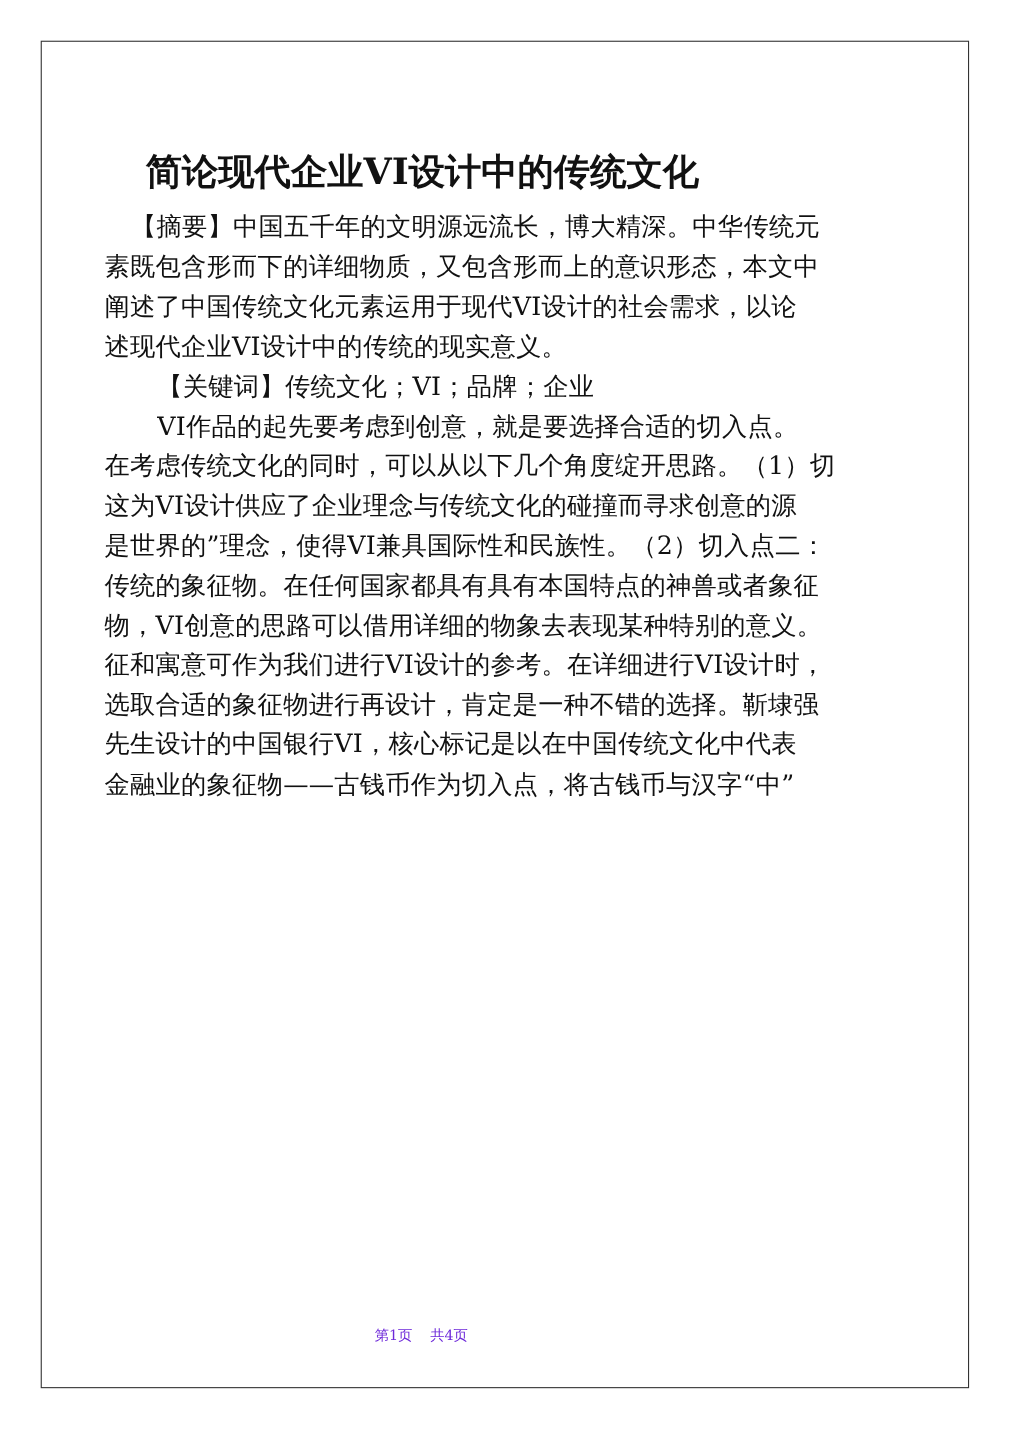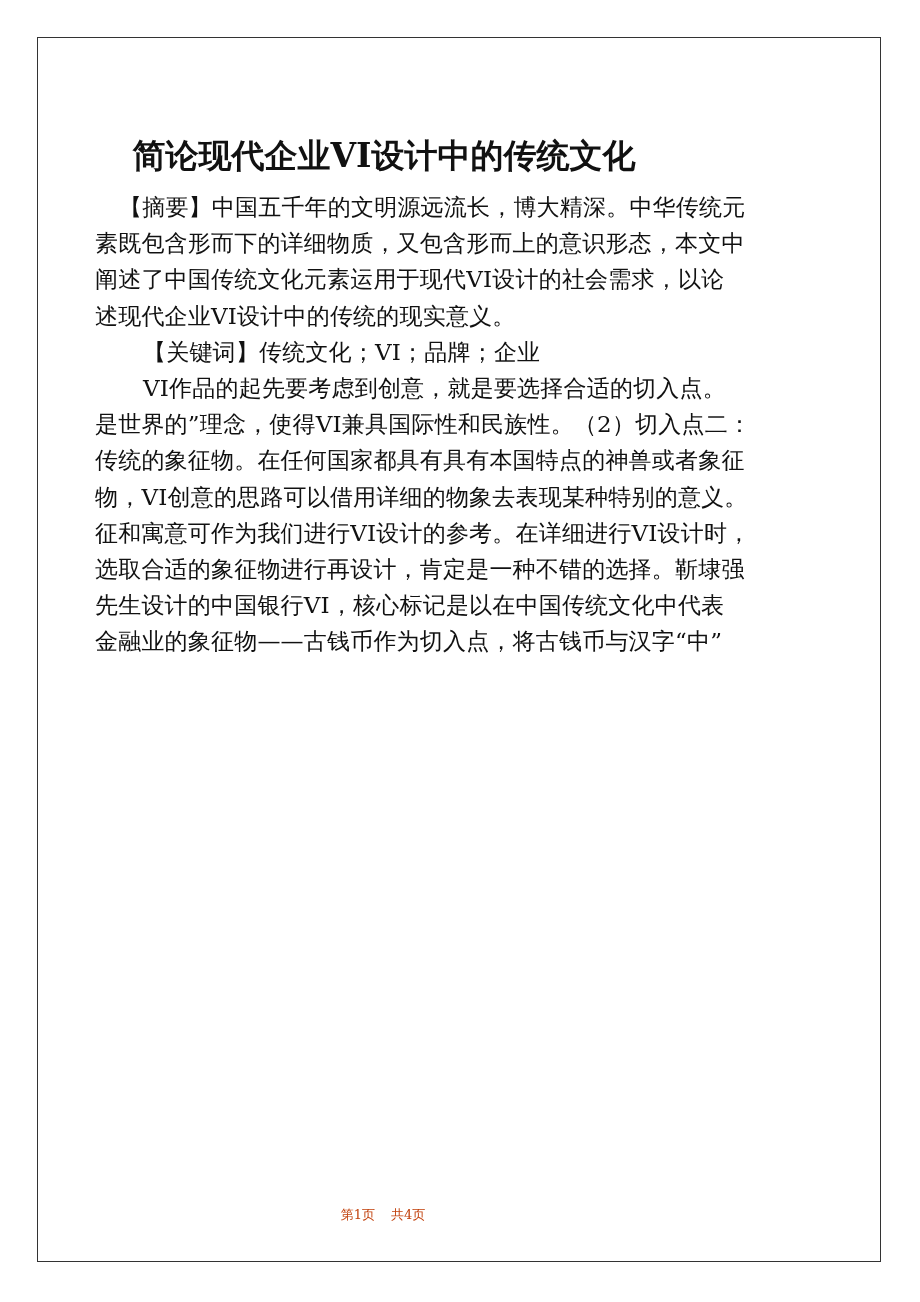--- a/index.html
+++ b/index.html
@@ -52,39 +52,41 @@
     .indent1 { padding-left: 24px; }
     .indent2 { padding-left: 48px; }
     .footer {
       position: absolute;
       left: 0;
       width: 766px;
       top: 1205px;
       text-align: center;
       font-size: 13px;
       line-height: 20px;
-      color: #c2410c;
+      color: #6d28d9;
       white-space: nowrap;
     }
     .footer span { margin: 0 6px; }
   </style>
 </head>
 <body>
 
 <div class="page-border"></div>
 
 <h1 class="title">简论现代企业VI设计中的传统文化</h1>
 
 <div class="body-lines" id="body-lines">
     <div class="line indent1">【摘要】中国五千年的文明源远流长，博大精深。中华传统元</div>
     <div class="line">素既包含形而下的详细物质，又包含形而上的意识形态，本文中</div>
     <div class="line">阐述了中国传统文化元素运用于现代VI设计的社会需求，以论</div>
     <div class="line">述现代企业VI设计中的传统的现实意义。</div>
     <div class="line indent2">【关键词】传统文化；VI；品牌；企业</div>
     <div class="line indent2">VI作品的起先要考虑到创意，就是要选择合适的切入点。</div>
+    <div class="line">在考虑传统文化的同时，可以从以下几个角度绽开思路。（1）切</div>
+    <div class="line">这为VI设计供应了企业理念与传统文化的碰撞而寻求创意的源</div>
     <div class="line">是世界的”理念，使得VI兼具国际性和民族性。（2）切入点二：</div>
     <div class="line">传统的象征物。在任何国家都具有具有本国特点的神兽或者象征</div>
     <div class="line">物，VI创意的思路可以借用详细的物象去表现某种特别的意义。</div>
     <div class="line">征和寓意可作为我们进行VI设计的参考。在详细进行VI设计时，</div>
     <div class="line">选取合适的象征物进行再设计，肯定是一种不错的选择。靳埭强</div>
     <div class="line">先生设计的中国银行VI，核心标记是以在中国传统文化中代表</div>
     <div class="line">金融业的象征物——古钱币作为切入点，将古钱币与汉字“中”</div>
   </div>
 
 <div class="footer">

